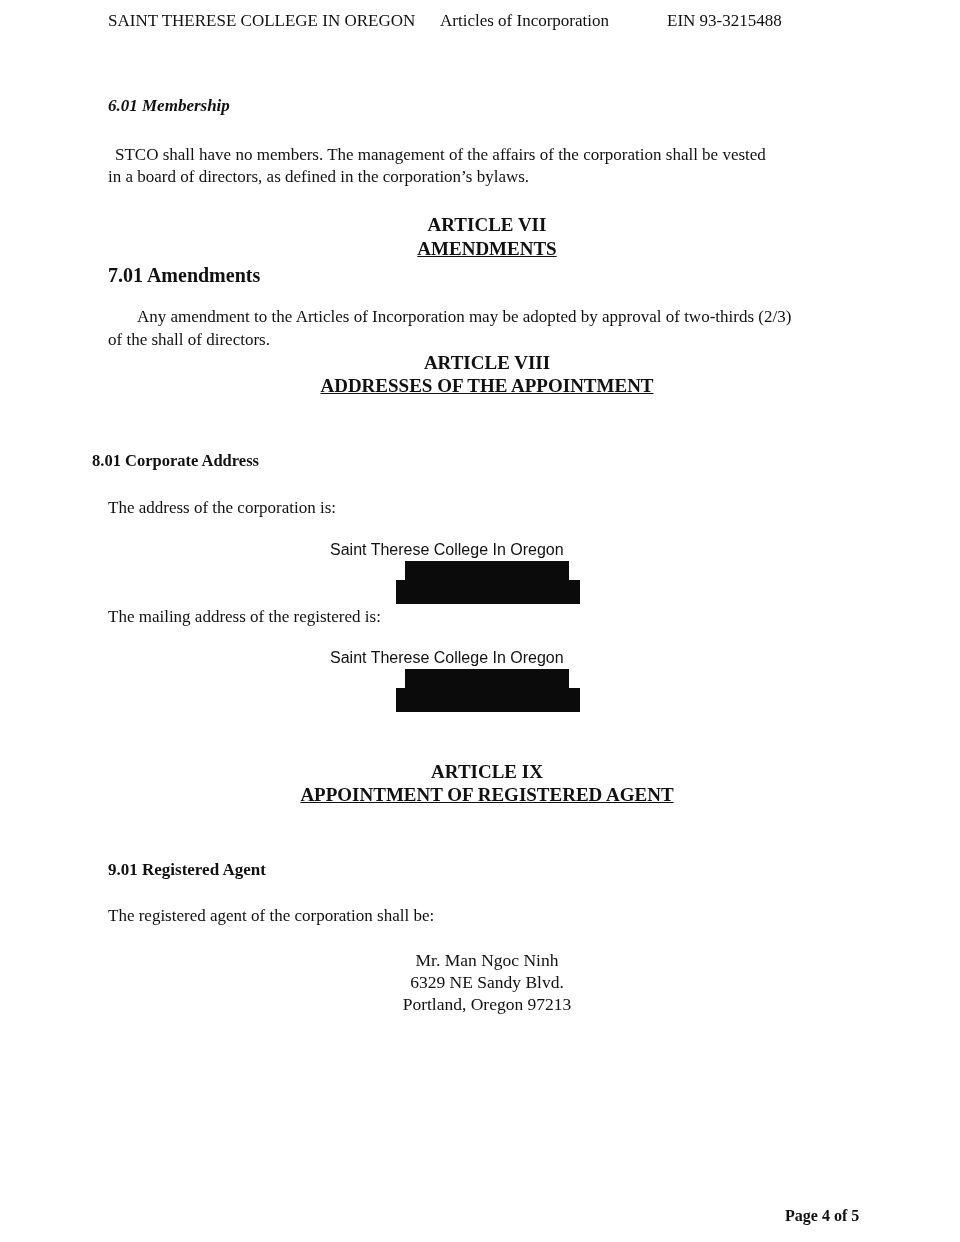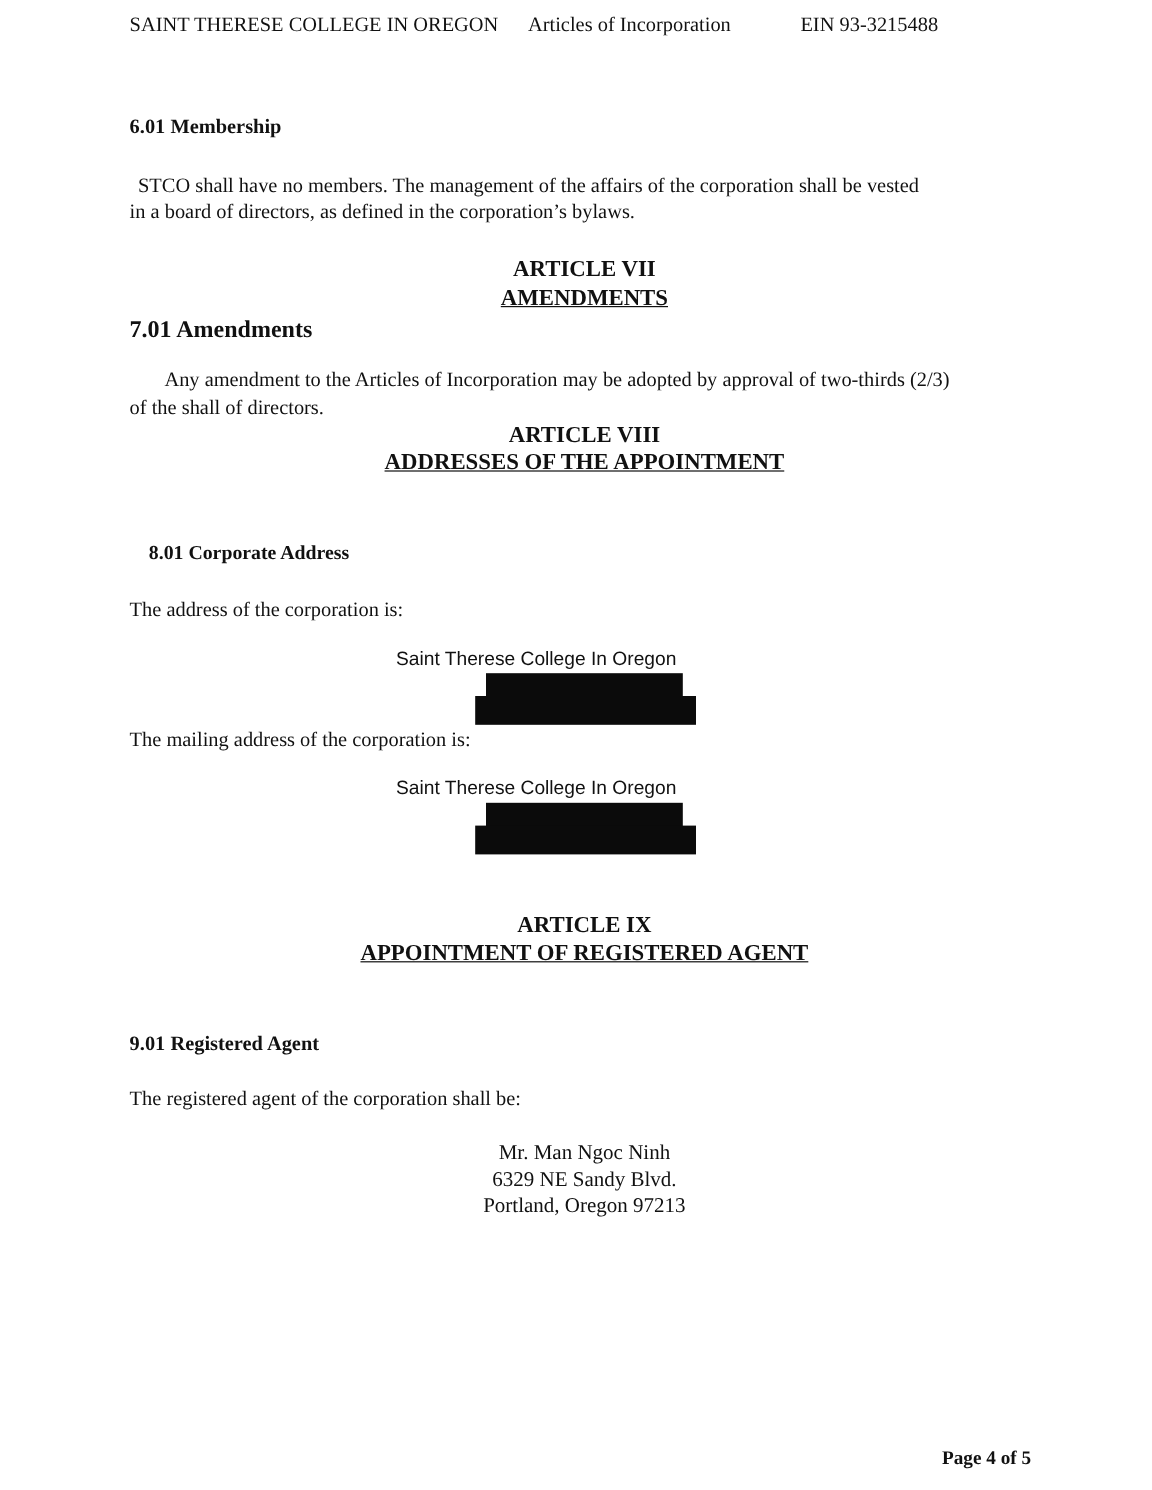--- a/index.html
+++ b/index.html
@@ -17,42 +17,42 @@
 </style>
 </head>
 <body>
 
 <div>
   <span class="abs hdr" style="left:108px;">SAINT THERESE COLLEGE IN OREGON</span>
   <span class="abs hdr" style="left:440px;">Articles of Incorporation</span>
   <span class="abs hdr" style="left:667px;">EIN 93-3215488</span>
 </div>
 
-<div class="abs sec" style="left:108px; top:96px;">6.01  Membership</div>
+<div class="abs sec" style="left:108px; top:96px;font-style:italic;">6.01  Membership</div>
 <div class="abs para" style="left:115px; top:144px;">STCO shall have no members.  The management of the affairs of the corporation shall be vested</div>
 <div class="abs para" style="left:108px; top:166px;">in a board of directors, as defined in the corporation’s bylaws.</div>
 
 <div class="center" style="top:213px;">ARTICLE VII</div>
 <div class="center" style="top:237px;"><span class="u">AMENDMENTS</span></div>
 
 <div class="abs sec" style="left:108px; top:264px; font-size:20px;">7.01  Amendments</div>
 <div class="abs para" style="left:108px; top:306px;margin-left:29px;">Any amendment to the Articles of Incorporation may be adopted by approval of two-thirds (2/3)</div>
 <div class="abs para" style="left:108px; top:329px;">of the shall of directors.</div>
 
 <div class="center" style="top:351px;">ARTICLE VIII</div>
 <div class="center" style="top:374px;"><span class="u">ADDRESSES OF THE APPOINTMENT</span></div>
 
-<div class="abs sec" style="left:124px; top:451px; font-size:16.5px;">8.01  Corporate Address</div>
+<div class="abs sec" style="left:92px; top:451px; font-size:16.5px;">8.01  Corporate Address</div>
 <div class="abs para" style="left:108px; top:497px;">The address of the corporation is:</div>
 
 <div class="abs sans" style="left:330px; top:541px;">Saint Therese College In Oregon</div>
 <div class="redact" style="left:405px; top:561px; width:164px; height:22px;"></div>
 <div class="redact" style="left:396px; top:580px; width:184px; height:24px;"></div>
 
-<div class="abs para" style="left:108px; top:606px;">The mailing address of the corporation is:</div>
+<div class="abs para" style="left:108px; top:606px;">The mailing address of the registered is:</div>
 
 <div class="abs sans" style="left:330px; top:649px;">Saint Therese College In Oregon</div>
 <div class="redact" style="left:405px; top:669px; width:164px; height:22px;"></div>
 <div class="redact" style="left:396px; top:688px; width:184px; height:24px;"></div>
 
 <div class="center" style="top:760px;">ARTICLE IX</div>
 <div class="center" style="top:783px;"><span class="u">APPOINTMENT OF REGISTERED AGENT</span></div>
 
 <div class="abs sec" style="left:108px; top:860px;">9.01  Registered Agent</div>
 <div class="abs para" style="left:108px; top:905px;">The registered agent of the corporation shall be:</div>

